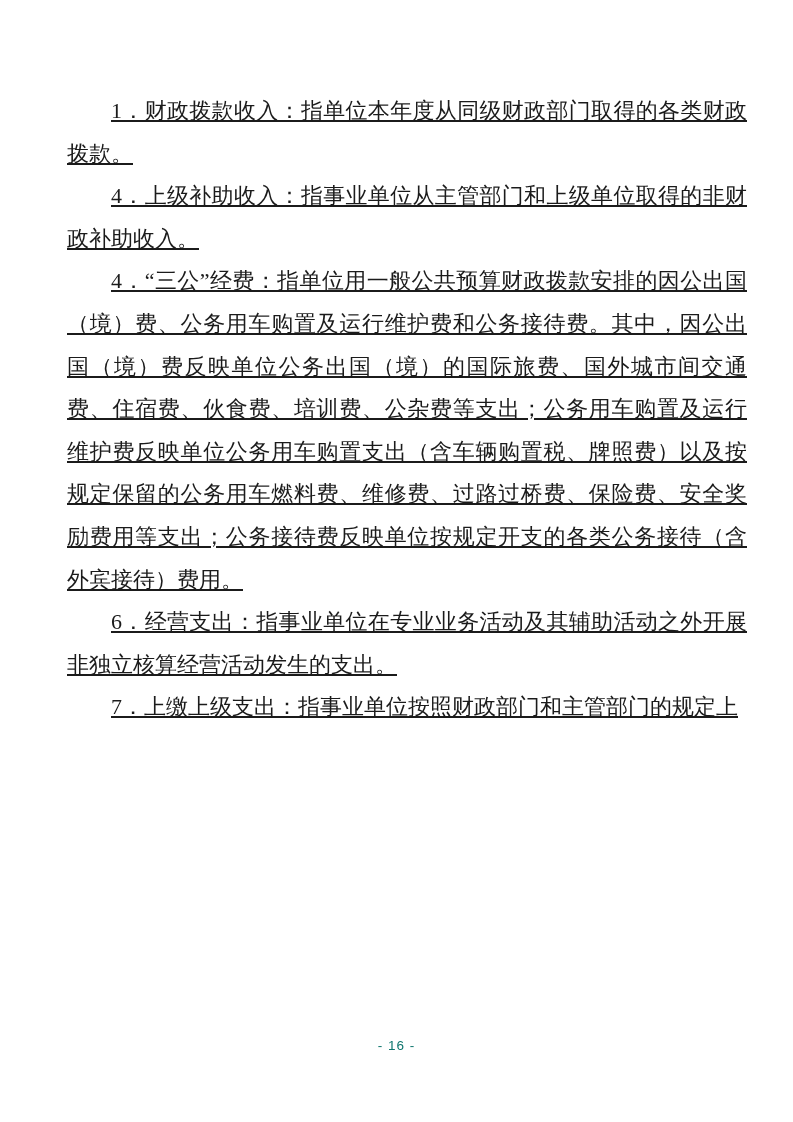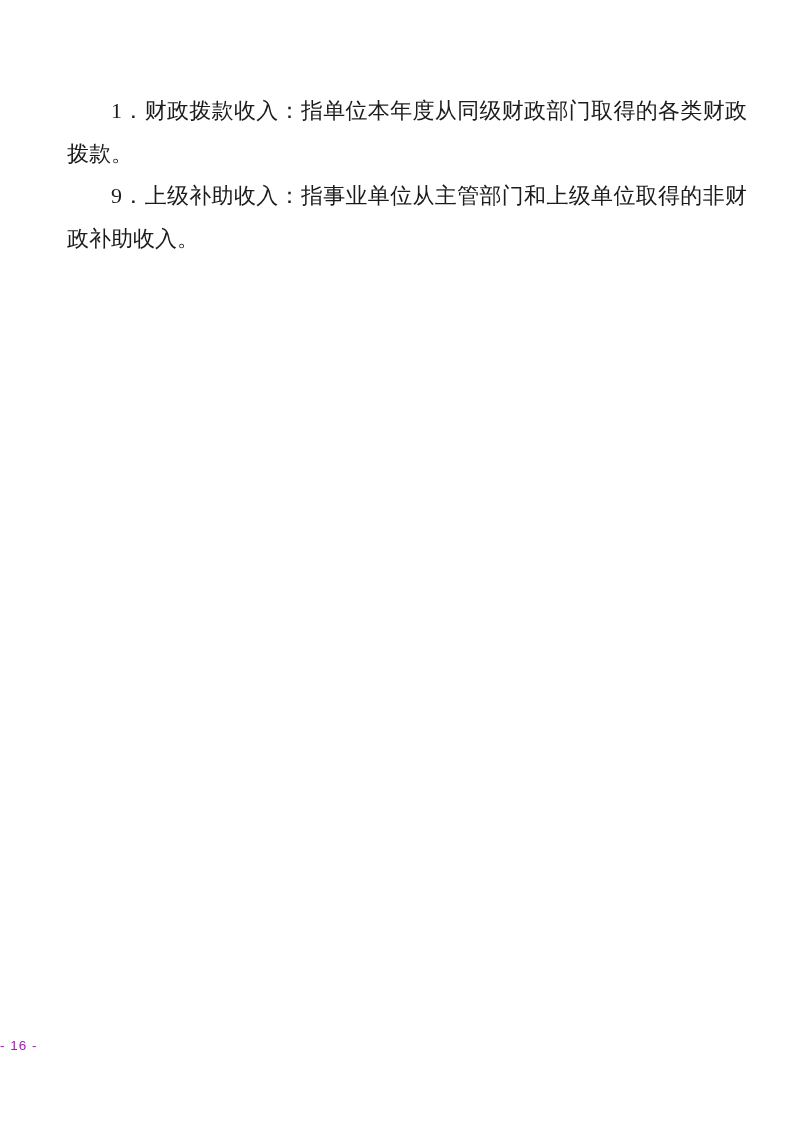--- a/index.html
+++ b/index.html
@@ -24,35 +24,39 @@
   }
   .para {
     margin: 0;
     padding: 0;
     text-indent: 2em;
     font-size: 22px;
     line-height: 42.6px;
     text-align: justify;
     text-justify: inter-character;
     word-break: break-all;
+    text-decoration: underline;
   }
   .footer {
     position: absolute;
     top: 1038px;
     left: 0;
     width: 100%;
-    text-align: left;
+    text-align: center;
     font-size: 13.5px;
     letter-spacing: 1px;
-    color: #a21caf;
+    color: #0f766e;
     font-family: "Liberation Sans", "DejaVu Sans", sans-serif;
   }
 </style>
 </head>
 <body>
 
 <div class="page">
   <div class="content">
     <p class="para">1．财政拨款收入：指单位本年度从同级财政部门取得的各类财政拨款。</p>
-    <p class="para">9．上级补助收入：指事业单位从主管部门和上级单位取得的非财政补助收入。</p>
+    <p class="para">4．上级补助收入：指事业单位从主管部门和上级单位取得的非财政补助收入。</p>
+    <p class="para">4．“三公”经费：指单位用一般公共预算财政拨款安排的因公出国（境）费、公务用车购置及运行维护费和公务接待费。其中，因公出国（境）费反映单位公务出国（境）的国际旅费、国外城市间交通费、住宿费、伙食费、培训费、公杂费等支出；公务用车购置及运行维护费反映单位公务用车购置支出（含车辆购置税、牌照费）以及按规定保留的公务用车燃料费、维修费、过路过桥费、保险费、安全奖励费用等支出；公务接待费反映单位按规定开支的各类公务接待（含外宾接待）费用。</p>
+    <p class="para">6．经营支出：指事业单位在专业业务活动及其辅助活动之外开展非独立核算经营活动发生的支出。</p>
+    <p class="para">7．上缴上级支出：指事业单位按照财政部门和主管部门的规定上</p>
   </div>
   <div class="footer">- 16 -</div>
 </div>
 
 </body></html>

